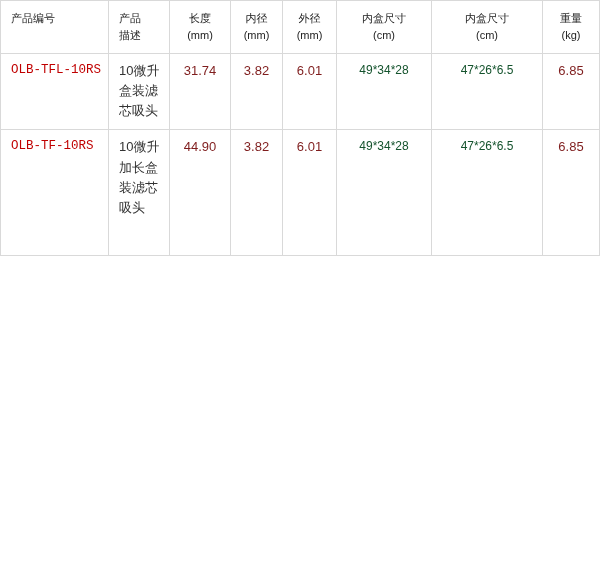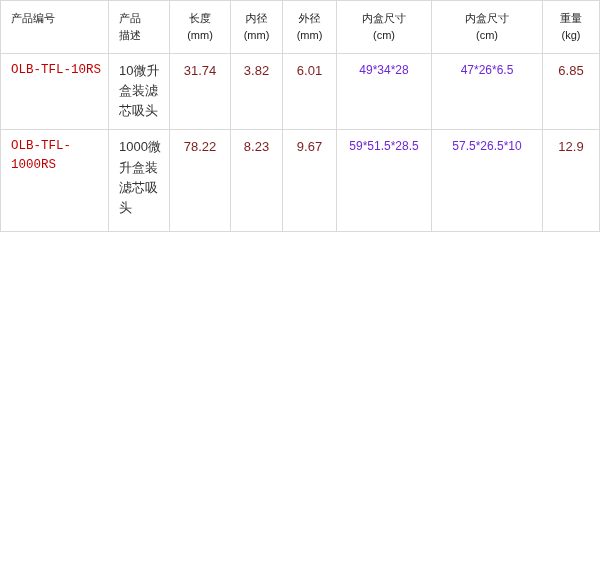--- a/index.html
+++ b/index.html
@@ -69,21 +69,21 @@
     padding-left: 10px;
     color: #333333;
     font-size: 13px;
   }
   table.spec tbody td.num {
     font-size: 13px;
     color: #7f1d1d;
   }
   table.spec tbody td.dim {
     font-size: 12px;
-    color: #6d28d9;
+    color: #14532d;
   }
   table.spec tbody tr.r0 td { height: 58px; }
   table.spec tbody tr.r1 td { height: 110px; }
   table.spec tbody tr.r2 td { height: 58px; }
   table.spec tbody tr.r3 td { height: 86px; }
   table.spec tbody tr.r4 td { height: 86px; }
 </style>
 </head>
 <body>
 
@@ -138,26 +138,26 @@
       <tr class="r0">
         <td class="code">OLB-TFL-10RS</td>
         <td class="desc">10微升盒装滤芯吸头</td>
         <td class="num">31.74</td>
         <td class="num">3.82</td>
         <td class="num">6.01</td>
         <td class="dim">49*34*28</td>
         <td class="dim">47*26*6.5</td>
         <td class="num">6.85</td>
       </tr>
-      <tr class="r4">
-        <td class="code">OLB-TFL-1000RS</td>
-        <td class="desc">1000微升盒装滤芯吸头</td>
-        <td class="num">78.22</td>
-        <td class="num">8.23</td>
-        <td class="num">9.67</td>
-        <td class="dim">59*51.5*28.5</td>
-        <td class="dim">57.5*26.5*10</td>
-        <td class="num">12.9</td>
+      <tr class="r1">
+        <td class="code">OLB-TF-10RS</td>
+        <td class="desc">10微升加长盒装滤芯吸头</td>
+        <td class="num">44.90</td>
+        <td class="num">3.82</td>
+        <td class="num">6.01</td>
+        <td class="dim">49*34*28</td>
+        <td class="dim">47*26*6.5</td>
+        <td class="num">6.85</td>
       </tr>
 
     </tbody>
   </table>
 </div>
 
 </body></html>

